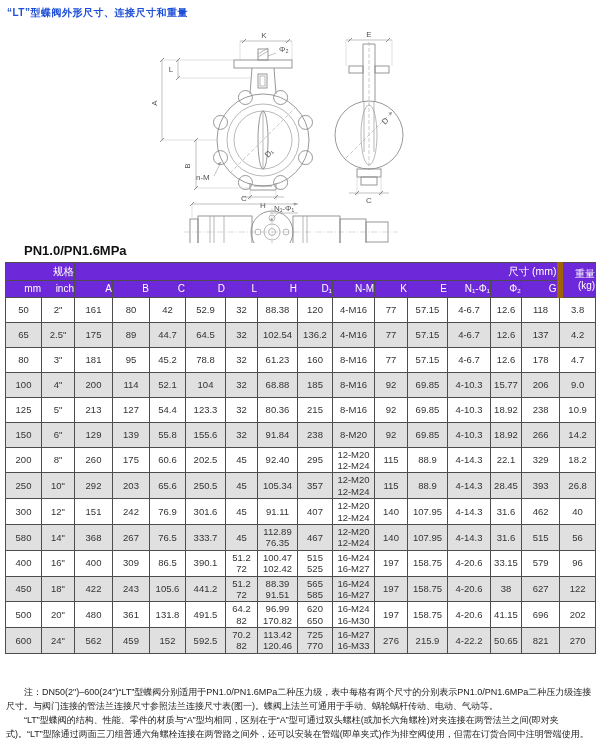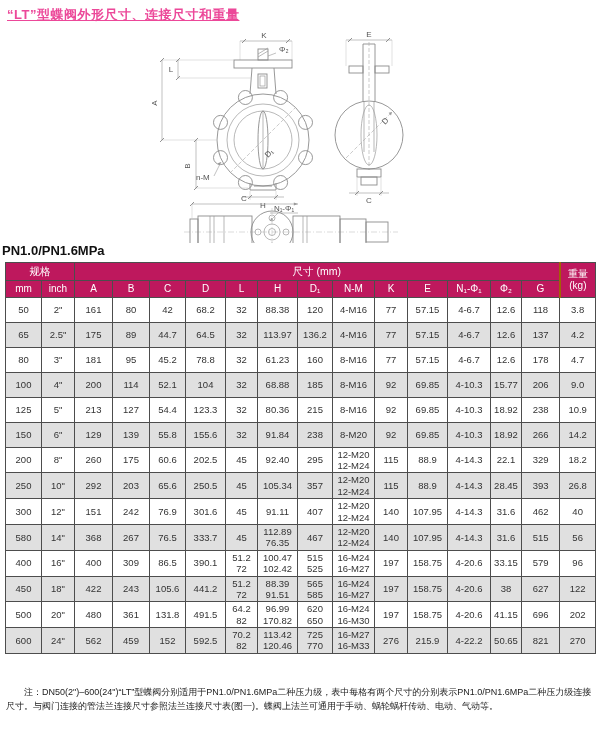--- a/index.html
+++ b/index.html
@@ -7,41 +7,42 @@
     width:600px;height:749px;
     background:#ffffff;
     font-family:"Liberation Sans","DejaVu Sans",sans-serif;
     color:#222;
     position:relative;
     overflow:hidden;
   }
   .page{position:absolute;top:0;left:0;width:600px;height:749px;background:#fff;}
   .page-title{
     position:absolute;top:6px;left:7px;
-    font-size:13px;font-weight:bold;color:#ec4899;letter-spacing:.5px;text-decoration:underline;
+    font-size:10px;font-weight:bold;color:#1d4ed8;letter-spacing:.5px;
   }
   .drawing{position:absolute;top:30px;left:0;width:600px;height:213px;}
   .pn-label{
-    position:absolute;top:243px;left:2px;
+    position:absolute;top:243px;left:24px;
     font-size:13px;font-weight:bold;color:#111;
   }
   table.dim-table{
     position:absolute;top:262px;left:5px;width:590px;
     border-collapse:collapse;table-layout:fixed;
     border:1px solid #333;
     font-size:9.5px;
   }
   .dim-table th{
-    background:#be185d;color:#fff;font-weight:normal;
+    background:#6d28d9;color:#fff;font-weight:normal;
     border:1px solid #4d4d4d;
     padding:2px 0;font-size:10px;line-height:1.2;
     white-space:pre-line;
+    text-align:right;
   }
   .dim-table th.group{font-size:10.5px;}
-  .dim-table th.weight-col{border-left:2px solid #a16207;}
+  .dim-table th.weight-col{border-left:6px solid #a16207;}
   .dim-table td{
     border:1px solid #4d4d4d;
     text-align:center;vertical-align:middle;
     padding:1px 0;height:22px;
     color:#333;line-height:1.2;
     white-space:pre-line;
   }
   .dim-table tbody tr:nth-child(even) td{background:#e0e0e0;}
   .notes{
     position:absolute;top:686px;left:6px;width:588px;
@@ -264,41 +265,41 @@
           <th>G</th>
         </tr>
     </thead>
     <tbody id="table-body">
         <tr>
           <td>50</td>
           <td>2"</td>
           <td>161</td>
           <td>80</td>
           <td>42</td>
-          <td>68.2</td>
+          <td>52.9</td>
           <td>32</td>
           <td>88.38</td>
           <td>120</td>
           <td>4-M16</td>
           <td>77</td>
           <td>57.15</td>
           <td>4-6.7</td>
           <td>12.6</td>
           <td>118</td>
           <td>3.8</td>
         </tr>
         <tr>
           <td>65</td>
           <td>2.5"</td>
           <td>175</td>
           <td>89</td>
           <td>44.7</td>
           <td>64.5</td>
           <td>32</td>
-          <td>113.97</td>
+          <td>102.54</td>
           <td>136.2</td>
           <td>4-M16</td>
           <td>77</td>
           <td>57.15</td>
           <td>4-6.7</td>
           <td>12.6</td>
           <td>137</td>
           <td>4.2</td>
         </tr>
         <tr>
@@ -536,15 +537,16 @@
           <td>4-22.2</td>
           <td>50.65</td>
           <td>821</td>
           <td>270</td>
         </tr>
       </tbody>
   </table>
 
   <div class="notes">
     <p>注：DN50(2")–600(24")“LT”型蝶阀分别适用于PN1.0/PN1.6MPa二种压力级，表中每格有两个尺寸的分别表示PN1.0/PN1.6MPa二种压力级连接尺寸。与阀门连接的管法兰连接尺寸参照法兰连接尺寸表(图一)。蝶阀上法兰可通用于手动、蜗轮蜗杆传动、电动、气动等。</p>
+    <p>“LT”型蝶阀的结构、性能、零件的材质与“A”型均相同，区别在于“A”型可通过双头螺柱(或加长六角螺栓)对夹连接在两管法兰之间(即对夹式)。“LT”型除通过两面三刀组普通六角螺栓连接在两管路之间外，还可以安装在管端(即单夹式)作为排空阀使用，但需在订货合同中注明管端使用。</p>
   </div>
 
 </div>
 
 </body></html>

